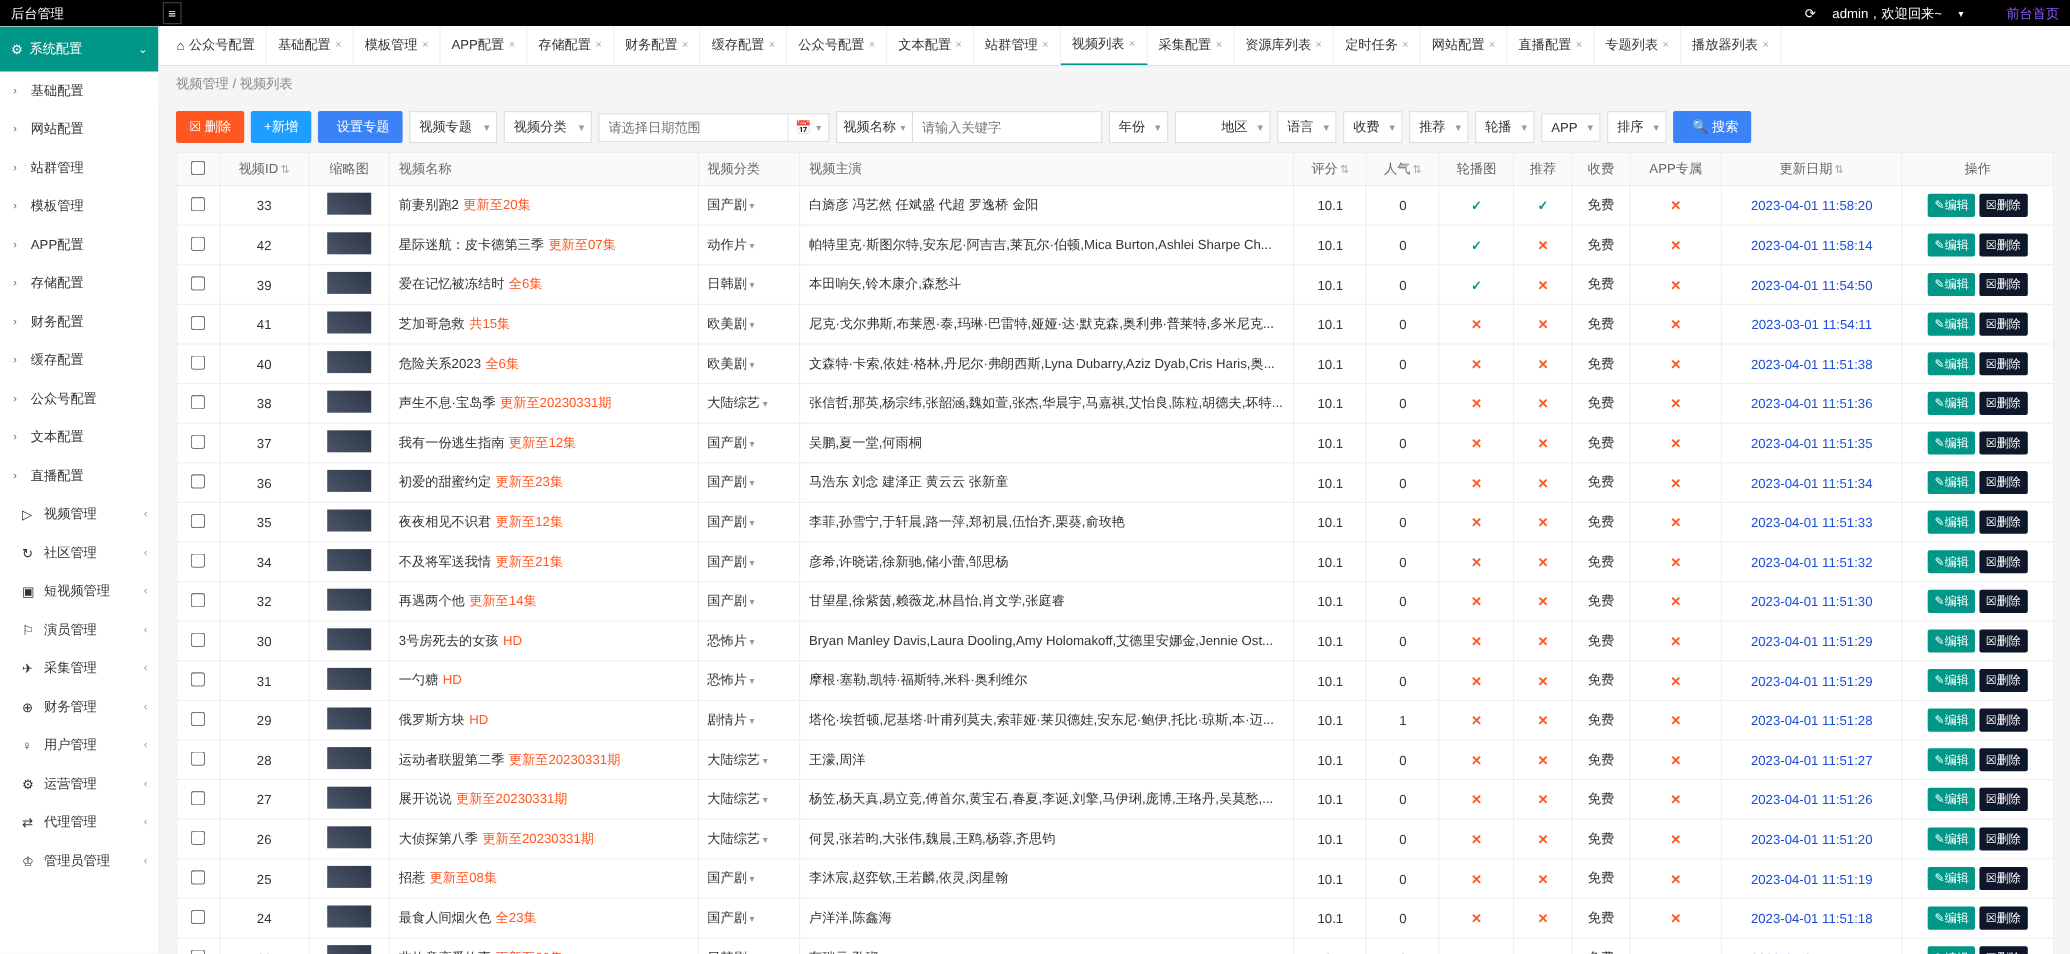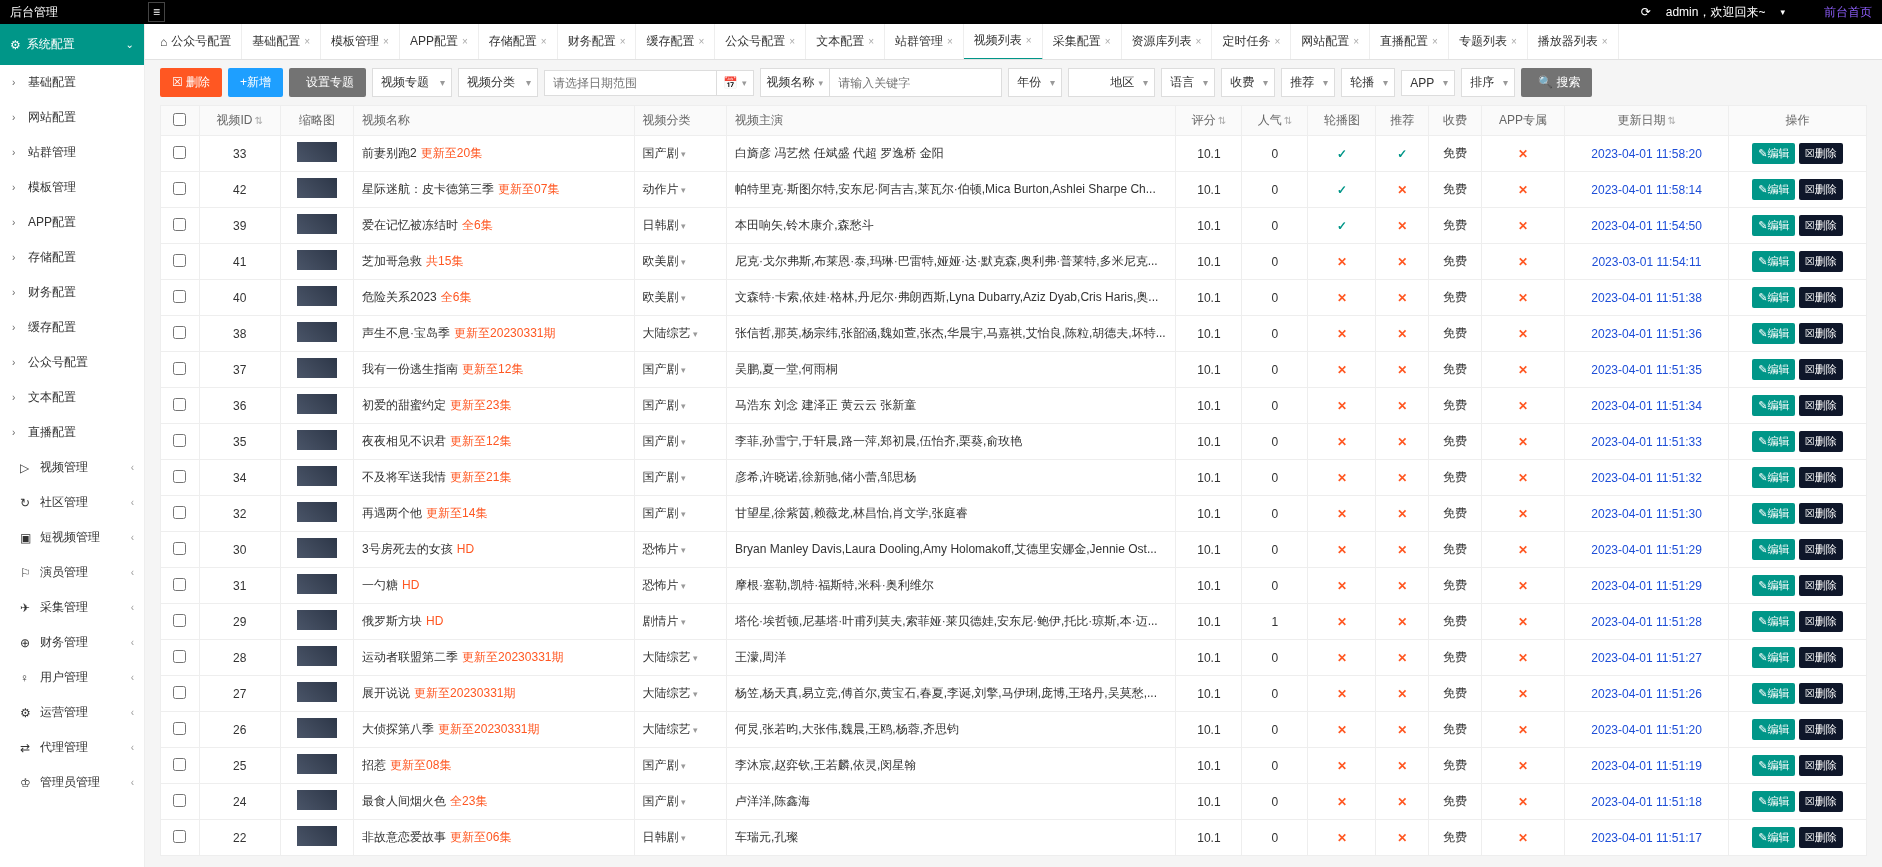--- a/index.html
+++ b/index.html
@@ -19,21 +19,21 @@
 .main { flex: 1; display: flex; flex-direction: column; overflow: hidden; }
 .tabs { background: #fff; border-bottom: 1px solid #e2e2e2; display: flex; height: 36px; align-items: center; padding-left: 5px; overflow-x: auto; }
 .tab { padding: 0 10px; height: 36px; display: flex; align-items: center; gap: 4px; border-right: 1px solid #eee; cursor: pointer; white-space: nowrap; font-size: 12px; }
 .tab.active { border-bottom: 2px solid #009688; }
 .tab-close { color: #aaa; font-size: 10px; }
 .breadcrumb { padding: 8px 15px; color: #888; background: #f5f5f5; }
 .toolbar { padding: 8px 15px; display: flex; gap: 6px; align-items: center; flex-wrap: wrap; }
 .btn { padding: 6px 12px; border: none; border-radius: 2px; cursor: pointer; color: #fff; font-size: 12px; }
 .btn-red { background: #FF5722; }
 .btn-blue { background: #1E9FFF; }
-.btn-green { background: #737373; padding-left: 17px; }
+.btn-green { background: #3b82f6; padding-left: 17px; }
 .select { padding: 5px 20px 5px 8px; border: 1px solid #ddd; background: #fff; position: relative; min-width: 80px; font-size: 12px; display: inline-flex; align-items: center; }
 .select::after { content: '▾'; position: absolute; right: 6px; color: #999; font-size: 10px; }
 .input { padding: 5px 8px; border: 1px solid #ddd; font-size: 12px; min-width: 110px; }
 .sel-label { padding: 5px 6px; border: 1px solid #ddd; border-right: none; background: #fff; font-size: 12px; display: inline-flex; align-items: center; }
 .sel-label::after { content: '▾'; margin-left: 4px; font-size: 9px; color: #999; }
 .input-group { display: flex; }
 .table-wrapper { flex: 1; overflow: auto; padding: 0 15px 15px; }
 table { width: 100%; border-collapse: collapse; background: #fff; }
 th, td { border: 1px solid #eee; padding: 6px 8px; text-align: left; font-size: 12px; white-space: nowrap; }
 th { background: #fafafa; font-weight: normal; color: #666; }
@@ -245,20 +245,23 @@
         <div class="tab">
           <span>专题列表</span>
           <span class="tab-close">×</span>
         </div>
         <div class="tab">
           <span>播放器列表</span>
           <span class="tab-close">×</span>
         </div>
       </div>
 
+    <div class="breadcrumb">
+      <span>视频管理</span> / <span>视频列表</span>
+    </div>
 
     <div class="toolbar">
       <button class="btn btn-red">☒ <span>删除</span></button>
       <button class="btn btn-blue">+新增</button>
       <button class="btn btn-green">设置专题</button>
       <span class="select">视频专题</span>
       <span class="select">视频分类</span>
       <div class="input-group">
         <input class="input" style="min-width: 130px;" placeholder="请选择日期范围">
         <span class="sel-label" style="border-left:none;border-right:1px solid #ddd;">📅</span>

